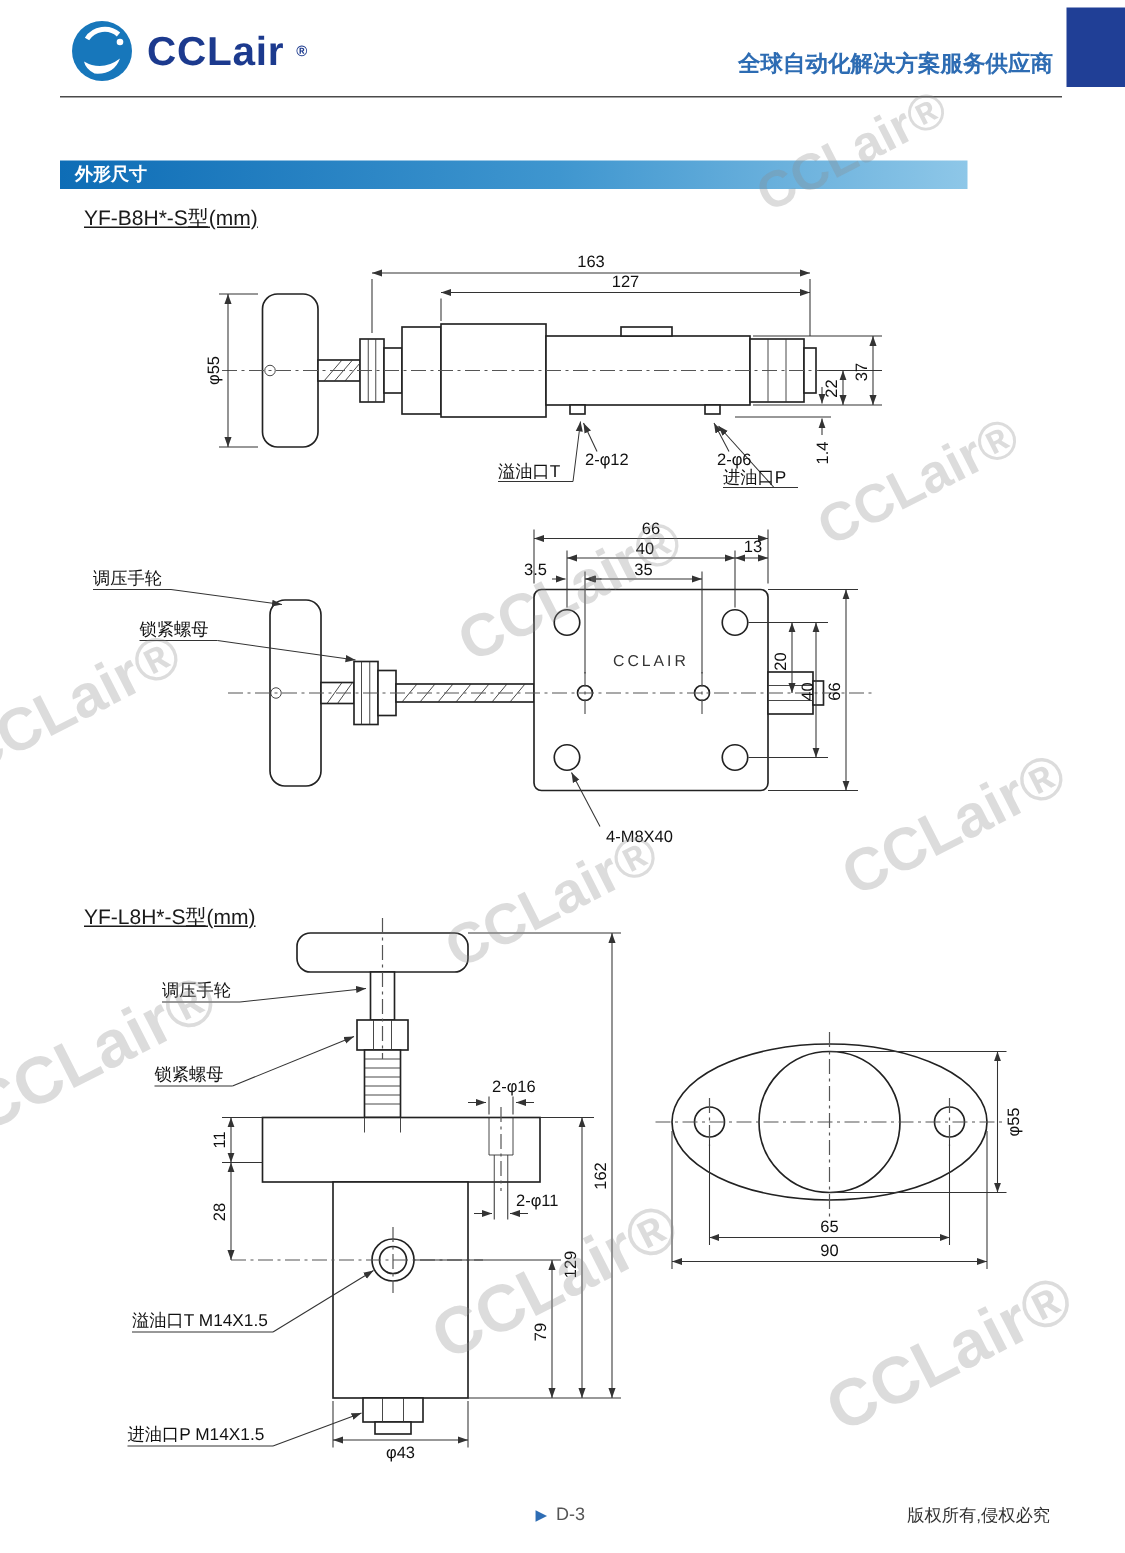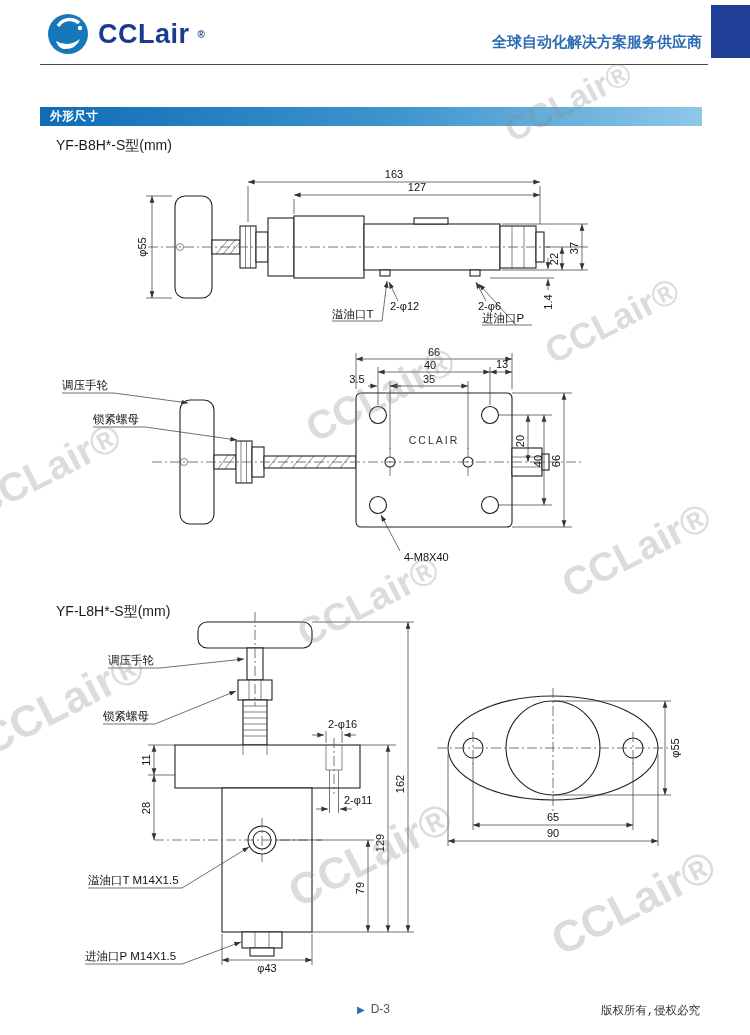--- a/index.html
+++ b/index.html
@@ -7,32 +7,32 @@
         font-family:"Liberation Sans",sans-serif;color:#1a1a1a;}
   .abs{position:absolute;}
   
   .logo-wrap{position:absolute;left:46px;top:12px;display:flex;align-items:center;gap:8px;}
   .logo-text{font-size:27px;font-weight:700;color:#1c3a8e;letter-spacing:.5px;}
   .logo-reg{font-size:10px;color:#1c3a8e;vertical-align:super;font-weight:700;}
   .tagline{position:absolute;right:48px;top:33px;font-size:15px;font-weight:700;color:#2d6cb3;text-align:right;}
   .corner-block{position:absolute;left:711px;top:5px;width:39px;height:53px;background:#203f96;}
   .header-rule{position:absolute;left:40px;top:64px;width:668px;height:1px;background:#4a4a4a;}
   
-  .section-bar{position:absolute;left:40px;top:107px;width:662px;height:19px;line-height:19px;
+  .section-bar{position:absolute;left:40px;top:107px;width:605px;height:19px;line-height:19px;
     background:linear-gradient(90deg,#0e6db6 0%,#3f96cf 55%,#8ec7e8 100%);
     color:#fff;font-size:12px;font-weight:700;padding-left:10px;box-sizing:border-box;}
   
-  .model-label{position:absolute;font-size:14px;color:#1a1a1a;}
+  .model-label{position:absolute;font-size:14px;color:#1a1a1a;text-decoration:underline;}
   
   .wm{position:absolute;font-weight:700;color:rgba(140,140,140,0.30);transform:rotate(-27deg);
       white-space:nowrap;pointer-events:none;z-index:3;}
   
   .footer-page{position:absolute;left:357px;top:1002px;font-size:12px;color:#555;}
   .footer-page .tri{color:#2e6db4;font-size:10px;margin-right:6px;}
-  .footer-copy{position:absolute;right:50px;top:1003px;font-size:11.5px;color:#333;font-family:Liberation Mono, monospace;}
+  .footer-copy{position:absolute;right:50px;top:1003px;font-size:11.5px;color:#333;}
   
   svg text{font-family:"Liberation Sans",sans-serif;font-size:11px;fill:#111;}
   svg text.cn{font-size:11.5px;}
   svg{z-index:2;}
 </style>
 </head>
 <body>
 
 <div class="page">
 

